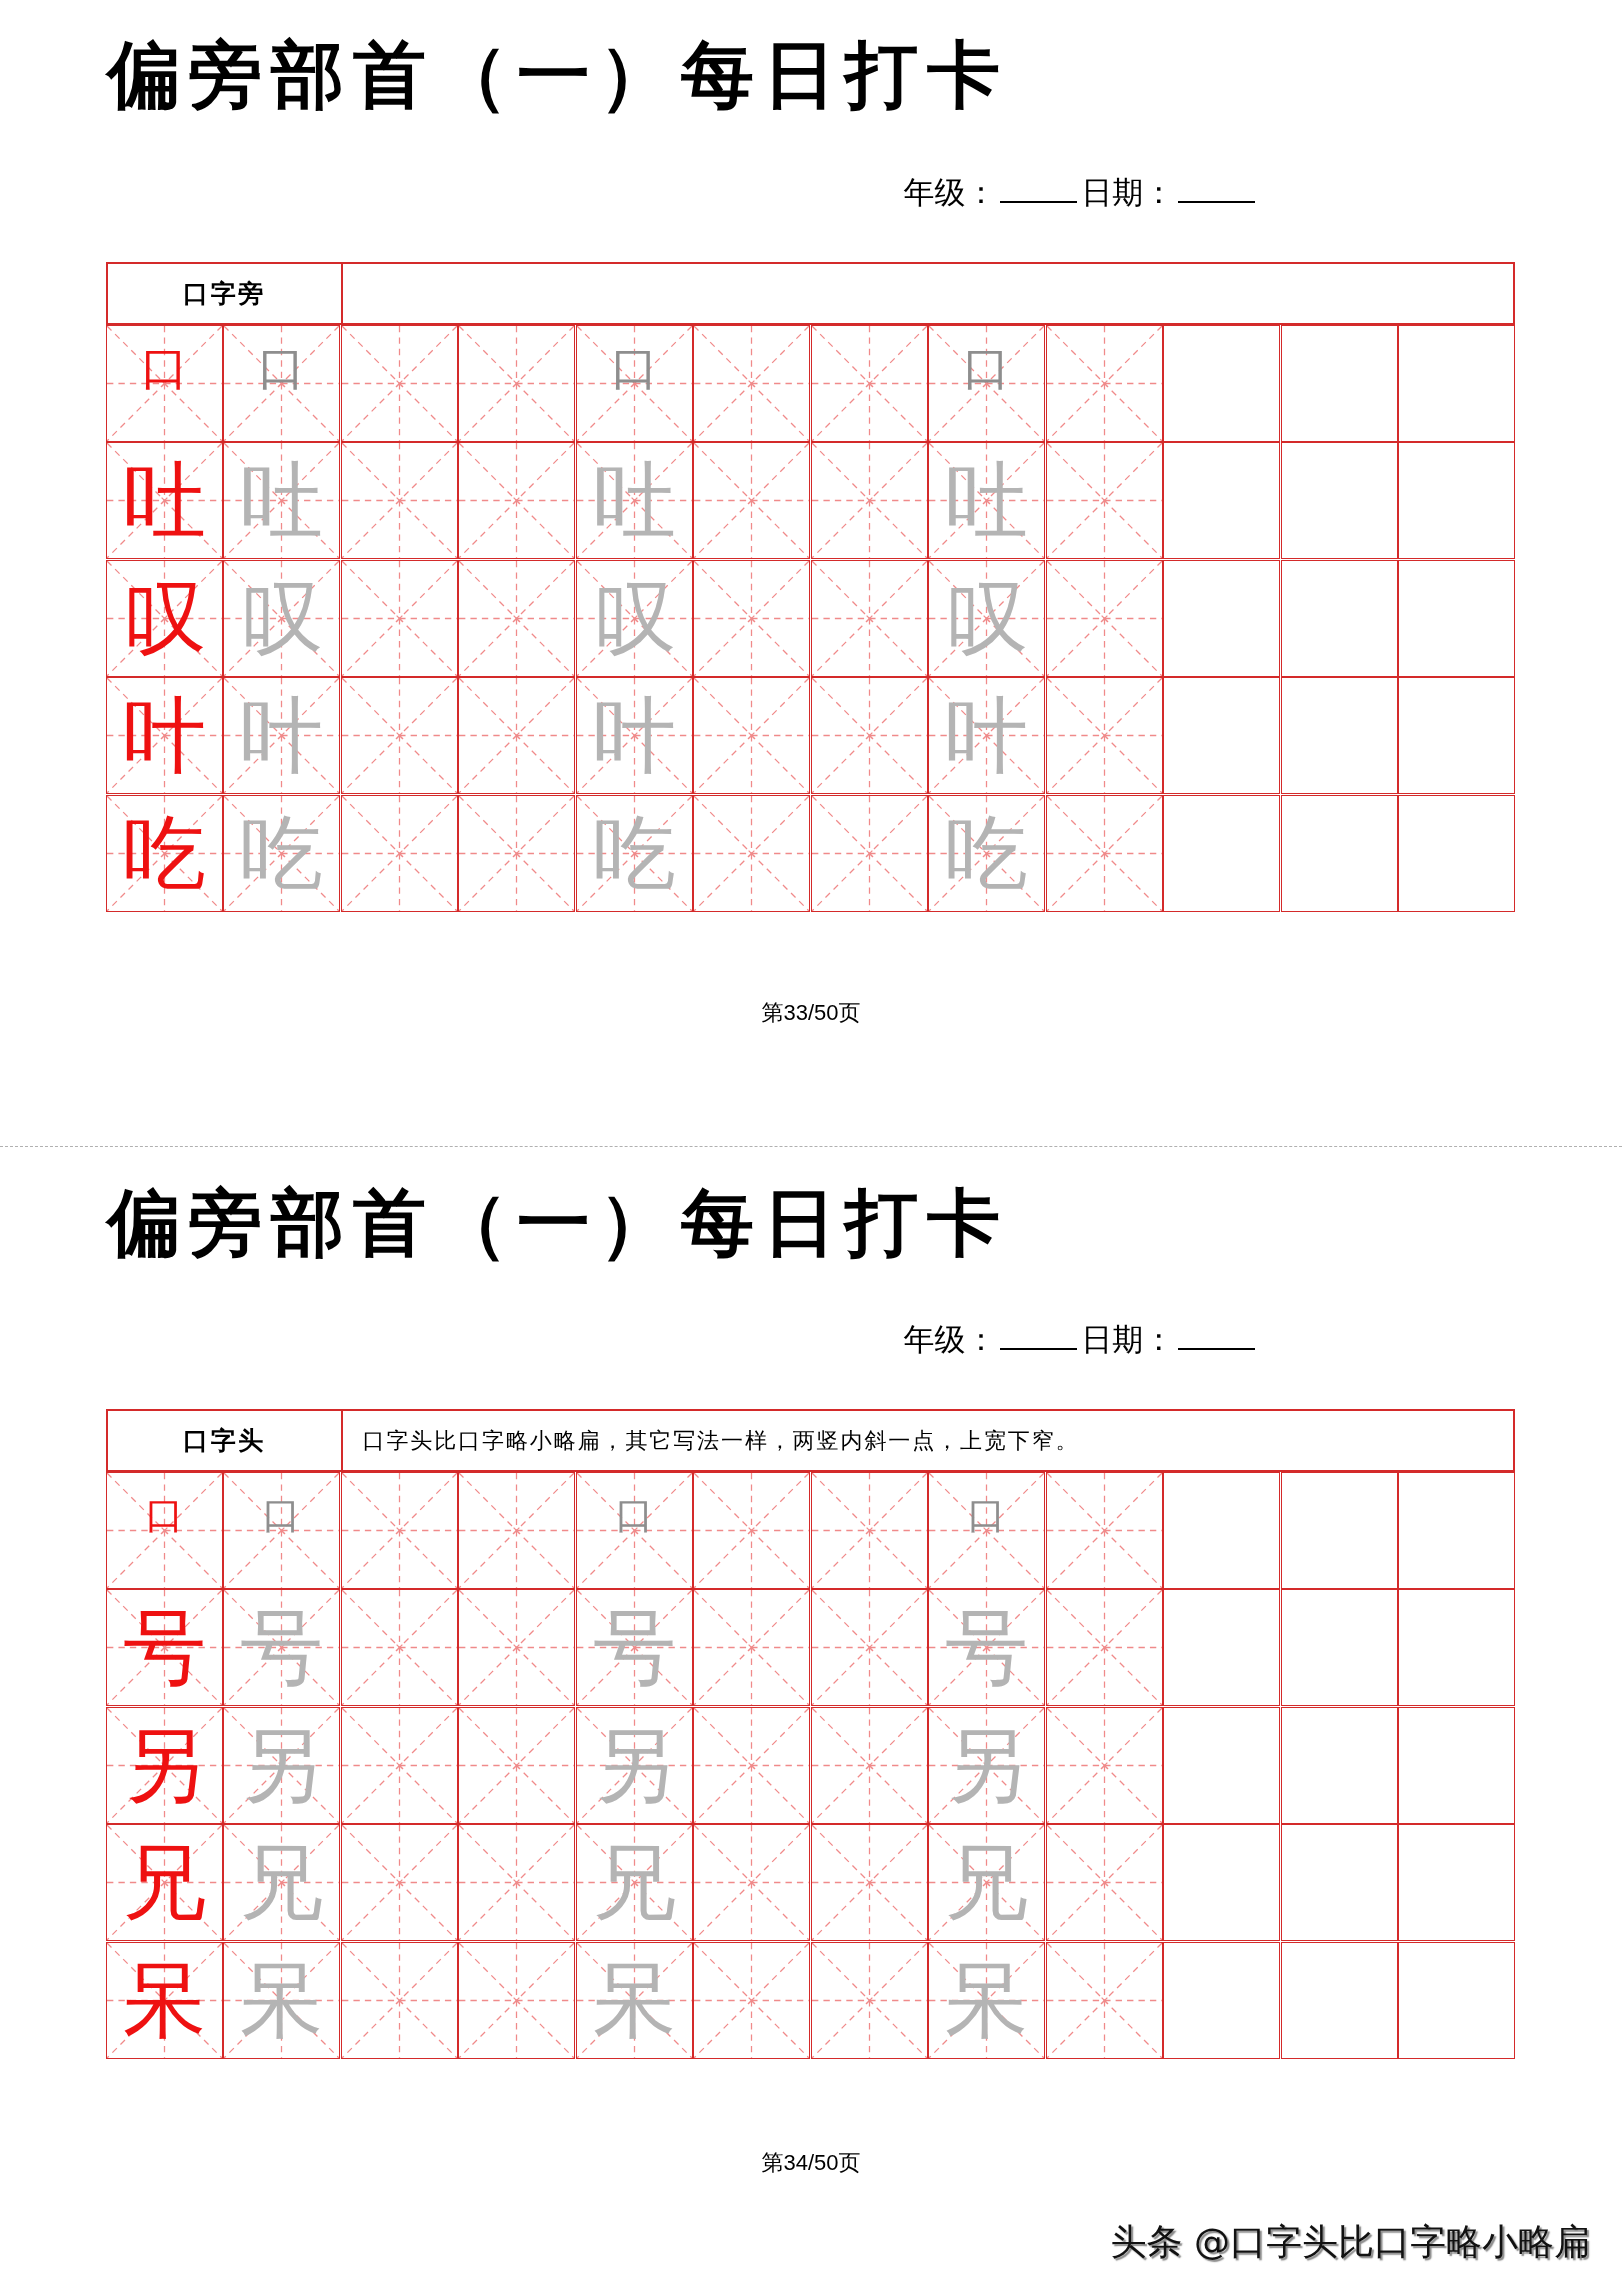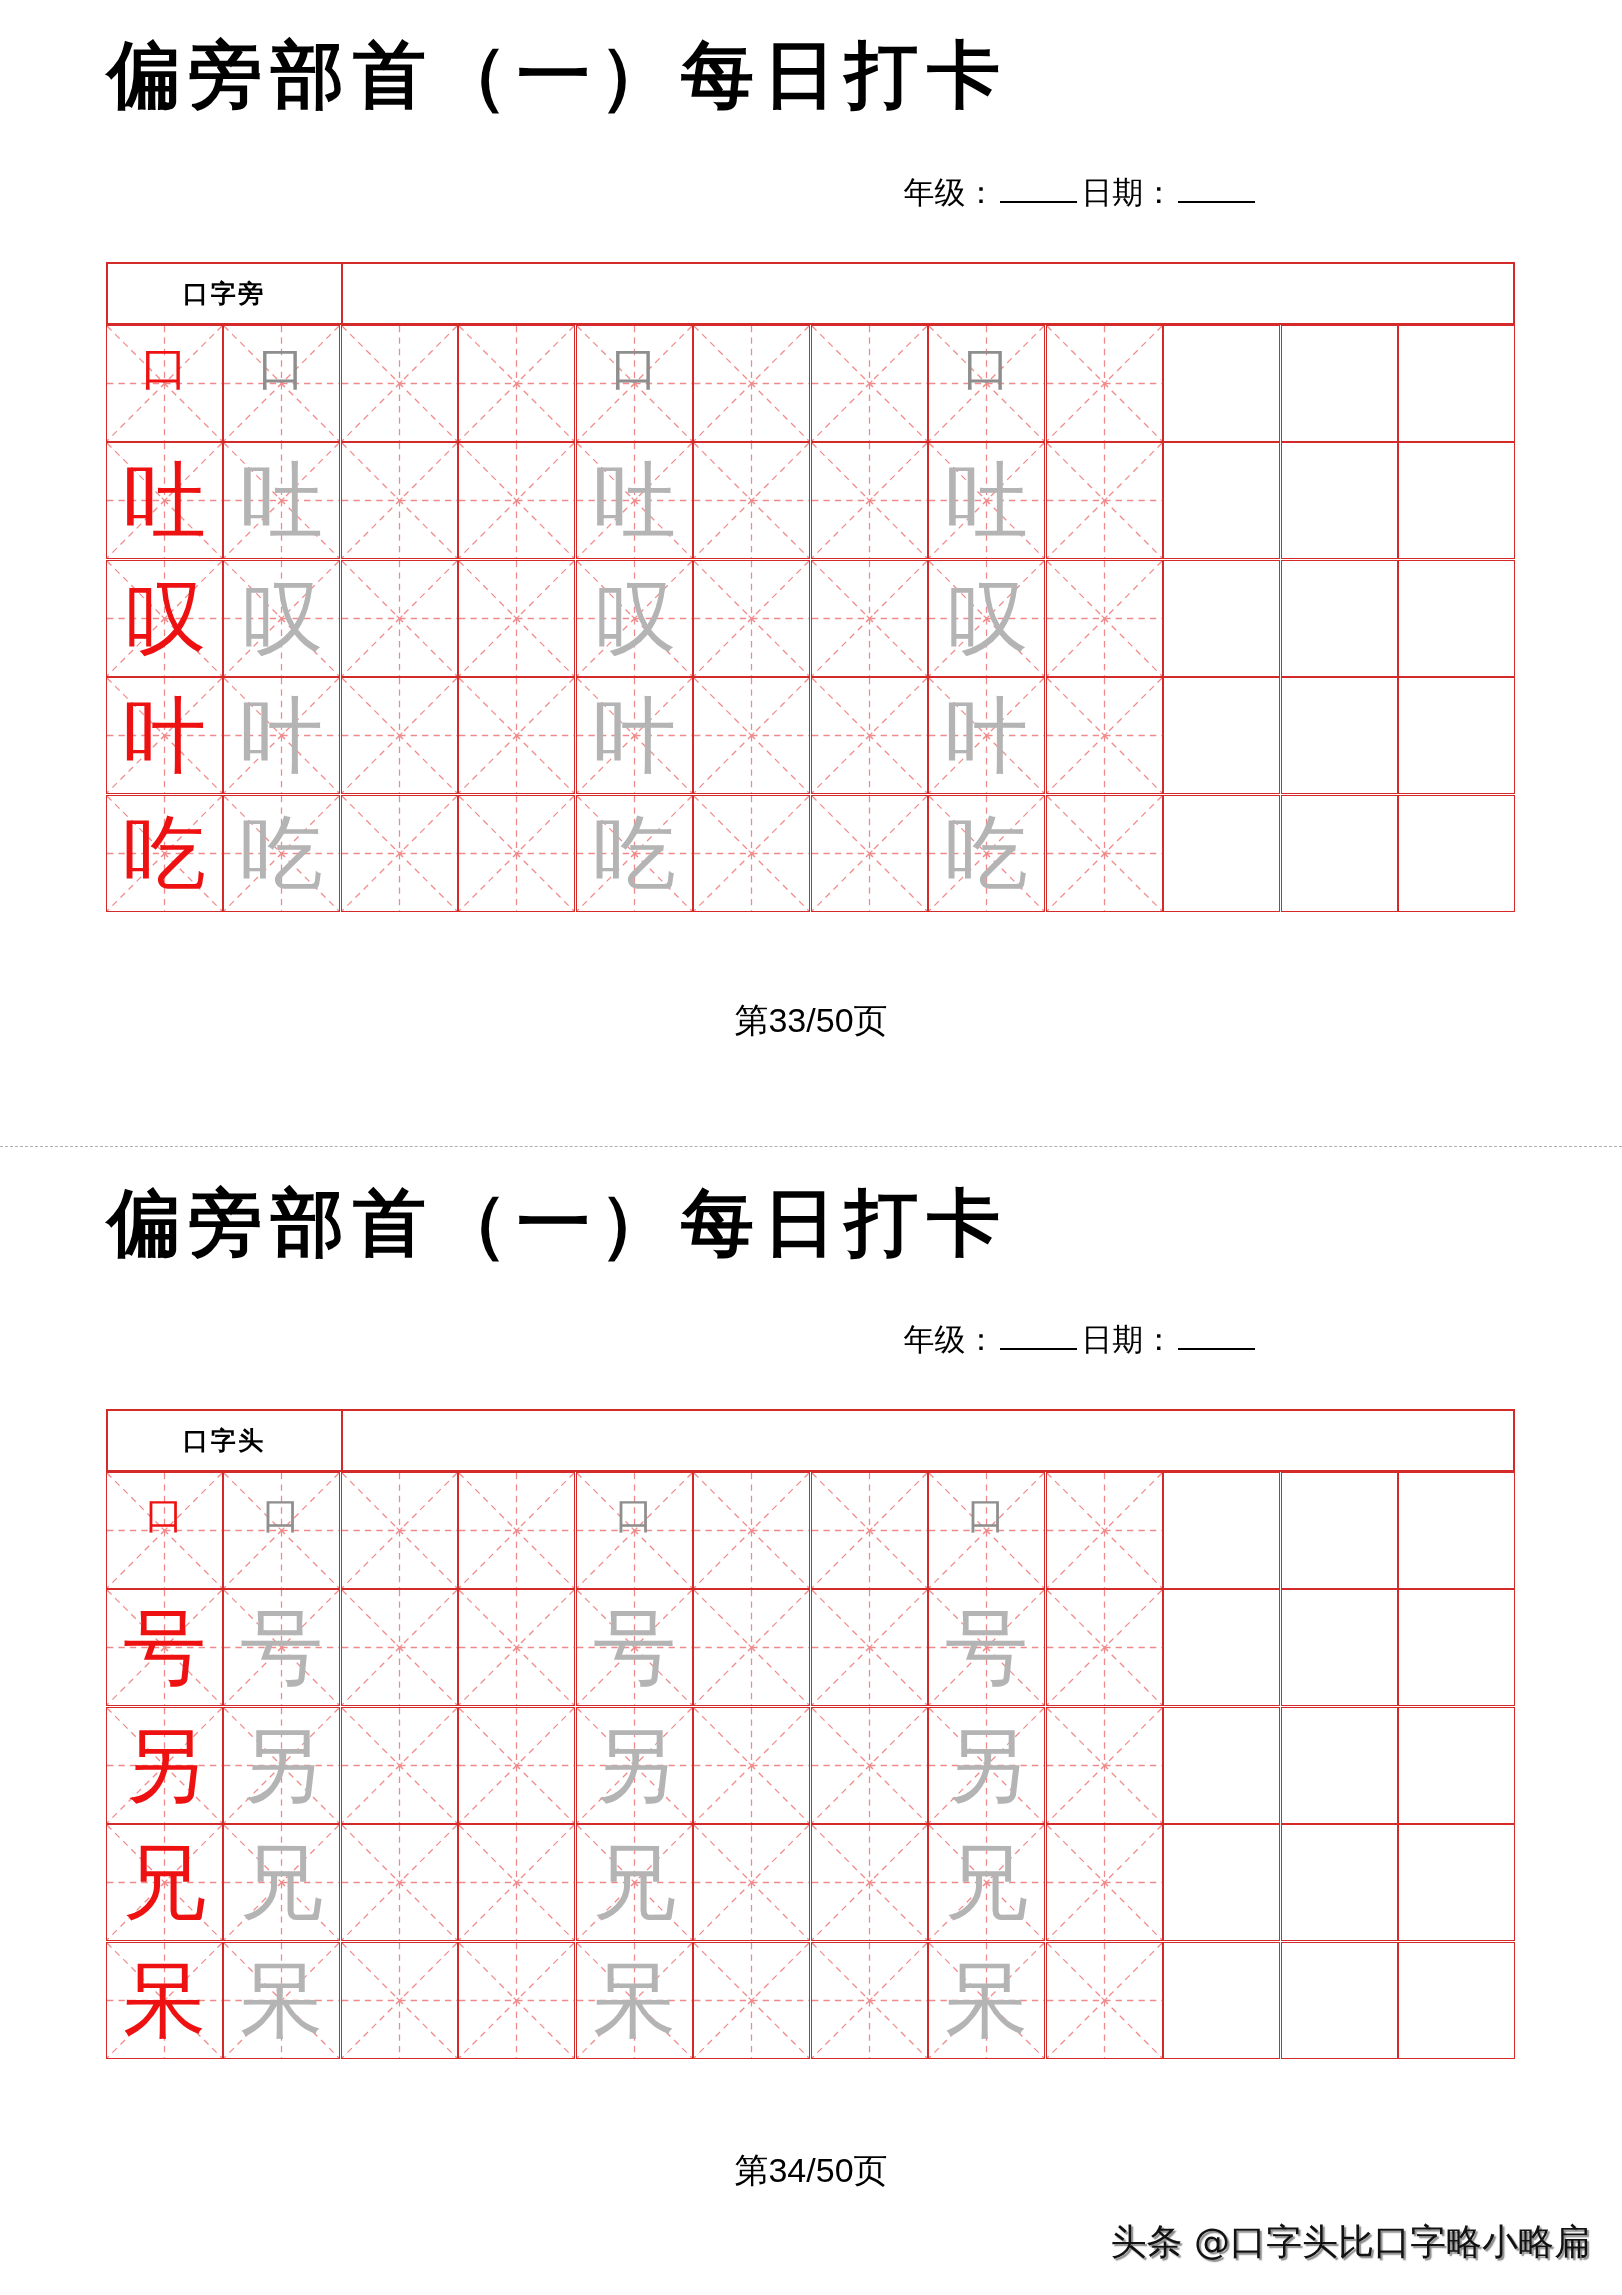--- a/index.html
+++ b/index.html
@@ -28,21 +28,21 @@
   .cell svg.mi { position: absolute; left: 0; top: 0; width: 100%; height: 100%; }
   .ch { position: absolute; left: 0; top: 0; width: 100%; height: 100%;
         display: flex; align-items: center; justify-content: center;
         font-family: "DejaVu Serif", serif; font-size: 83px; line-height: 1; }
   .ch.model { color: #ee1111; }
   .ch.trace { color: #b4b4b4; }
   .ch.trace.dark { color: #8e8e8e; }
   .ch.small { font-size: 47px; align-items: flex-start; padding-top: 18px; box-sizing: border-box; }
   .ch.tiny { font-size: 38px; align-items: flex-start; padding-top: 23.4px; box-sizing: border-box; }
   .pagenum { position: absolute; left: 0; width: 1622px; text-align: center;
-             font-family: "Liberation Sans", sans-serif; font-size: 34px; }
+             font-family: "Liberation Sans", sans-serif; font-size: 22px; }
   .sep { position: absolute; left: 0; width: 1622px; top: 1146px; border-top: 1.9px dashed #b0b0b0; }
   .watermark { position: absolute; right: 32px; top: 2218px; font-family: "DejaVu Sans", sans-serif;
                font-size: 36px; color: #111; text-shadow: 1.9px 1.9px 1.3px #888; white-space: nowrap; }
 </style>
 </head>
 <body>
 
 <div class="page" style="top:0;height:1146px;">
   <div class="title" style="top:38px;">偏旁部首（一）每日打卡</div>
   <div class="meta" style="top:175px;">
@@ -736,20 +736,21 @@
 <div class="sep"></div>
 
 <div class="page" style="top:1147px;height:1148px;">
   <div class="title" style="top:39px;">偏旁部首（一）每日打卡</div>
   <div class="meta" style="top:175px;">
     <span>年级：</span><span class="blank"></span><span>日期：</span><span class="blank"></span>
   </div>
   <div class="sheet" style="top:262px;">
     <div class="hdr">
       <div class="hdr-name">口字头</div>
+      <div class="hdr-desc">口字头比口字略小略扁，其它写法一样，两竖内斜一点，上宽下窄。</div>
     </div>
     <div class="grid" style="top:63px;">
         <div class="row" style="top: 0px;">
           <div class="cell" style="left: 0px;">
             <svg class="mi" viewBox="0 0 181 181" preserveAspectRatio="none">
               <g stroke="#f08a8a" stroke-width="2" stroke-dasharray="10 8" fill="none">
                 <line x1="0" y1="0" x2="181" y2="181"></line>
                 <line x1="181" y1="0" x2="0" y2="181"></line>
                 <line x1="90.5" y1="0" x2="90.5" y2="181"></line>
                 <line x1="0" y1="90.5" x2="181" y2="90.5"></line>

